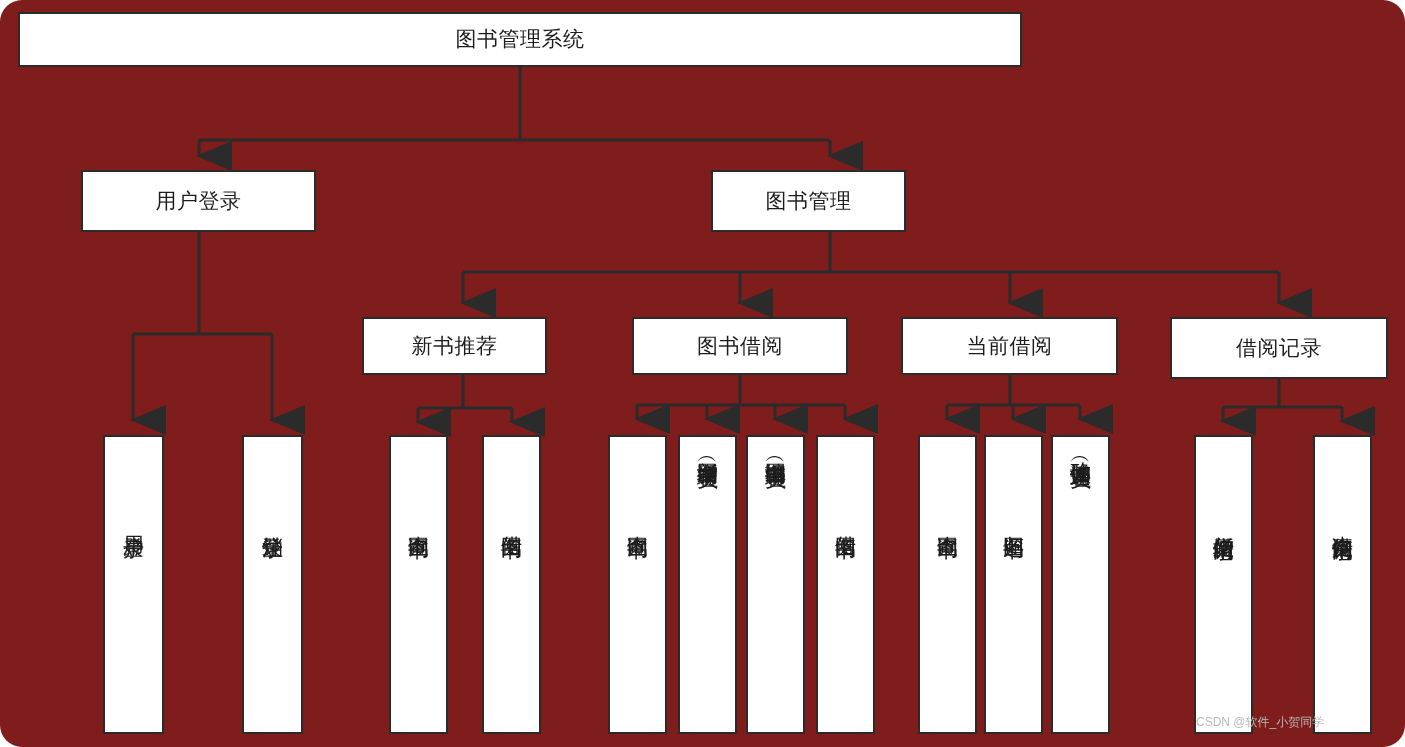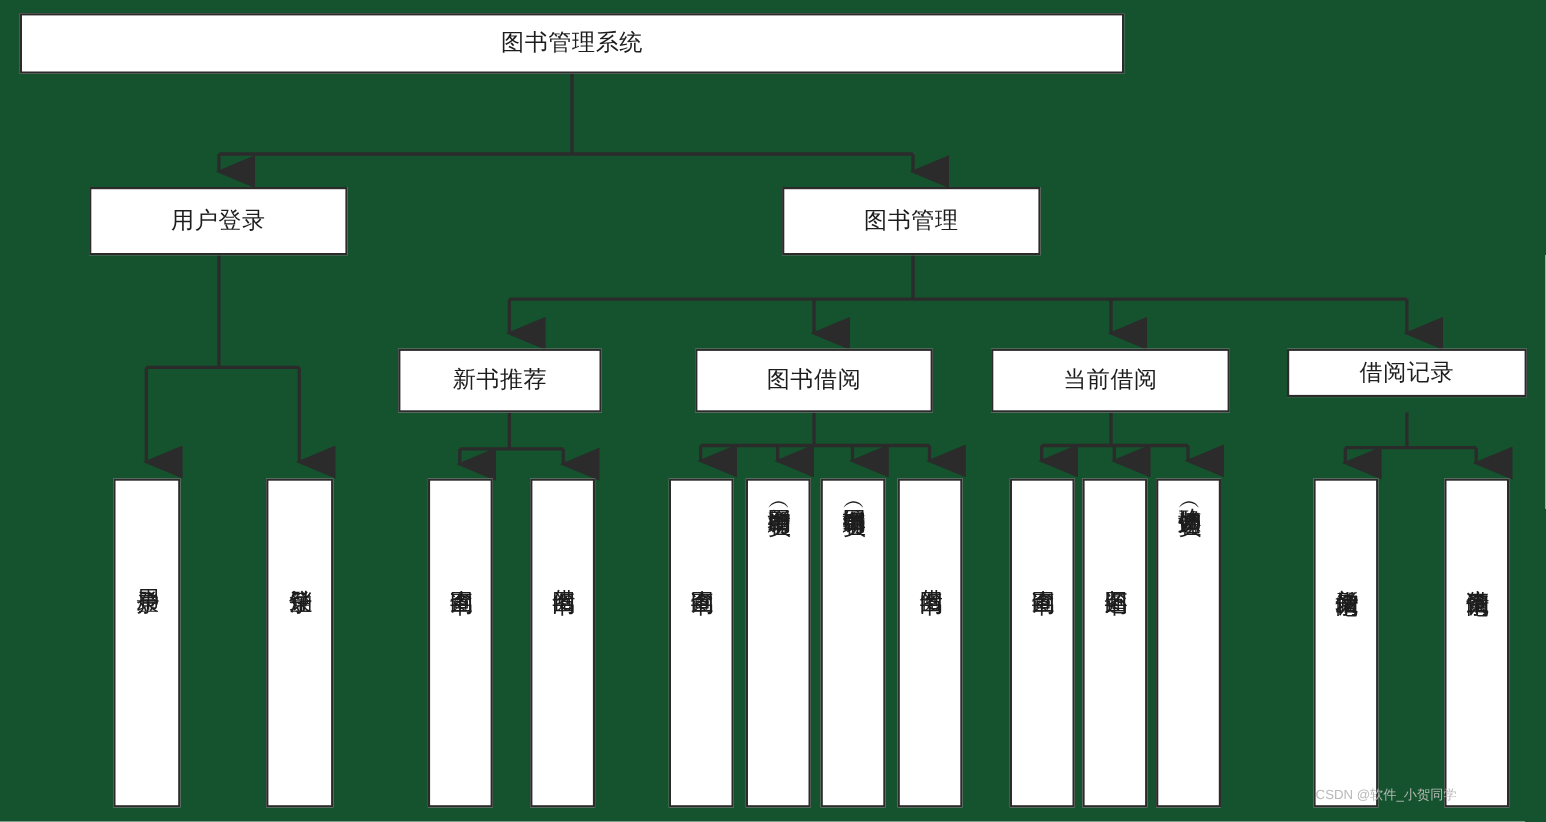--- a/index.html
+++ b/index.html
@@ -8,22 +8,23 @@
     background: #ffffff;
   }
   body {
     font-family: "Liberation Sans", "DejaVu Sans", sans-serif;
     color: #1a1a1a;
   }
   #canvas {
     position: relative;
     width: 1405px;
     height: 747px;
-    background: #14532d;
+    background: #7f1d1d;
     overflow: hidden;
+    border-radius: 22px;
   }
   svg#wires {
     position: absolute;
     left: 0;
     top: 0;
     width: 1405px;
     height: 747px;
     pointer-events: none;
   }
   .node {
@@ -127,34 +128,34 @@
     </g>
   </svg>
 
   <div class="node" style="left:18px; top:12px; width:1004px; height:55px;">
     <span class="label">图书管理系统</span>
   </div>
 
   <div class="node" style="left:81px; top:170px; width:235px; height:62px;">
     <span class="label">用户登录</span>
   </div>
-  <div class="node" style="left:711px; top:170px; width:235px; height:62px;">
+  <div class="node" style="left:711px; top:170px; width:195px; height:62px;">
     <span class="label">图书管理</span>
   </div>
 
   <div class="node" style="left:362px; top:317px; width:185px; height:58px;justify-content:center;">
     <span class="label">新书推荐</span>
   </div>
   <div class="node" style="left:901px; top:317px; width:217px; height:58px;">
     <span class="label">当前借阅</span>
   </div>
   <div class="node" style="left:632px; top:317px; width:216px; height:58px;">
     <span class="label">图书借阅</span>
   </div>
-  <div class="node" style="left:1170px; top:317px; width:218px; height:44px;">
+  <div class="node" style="left:1170px; top:317px; width:218px; height:62px;">
     <span class="label">借阅记录</span>
   </div>
 
   <div class="node leaf mid" style="left:103px; top:435px; width:61px; height:299px;">
     <span class="label">用户登录</span>
   </div>
   <div class="node leaf mid" style="left:242px; top:435px; width:61px; height:299px;">
     <span class="label">注销登录</span>
   </div>
 

